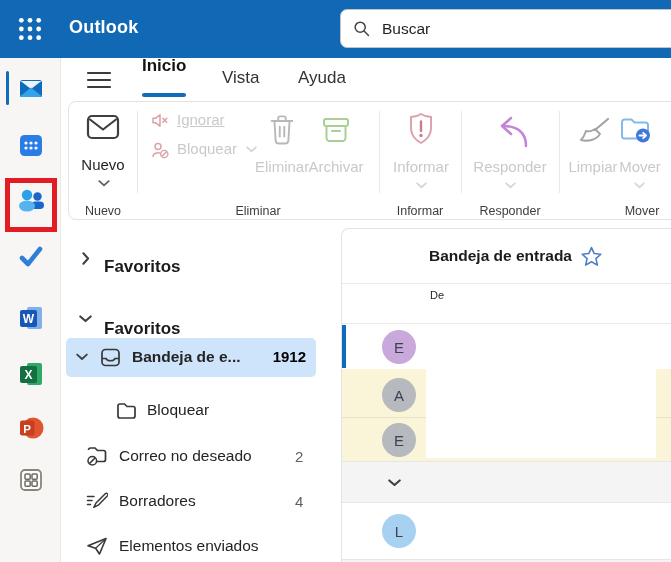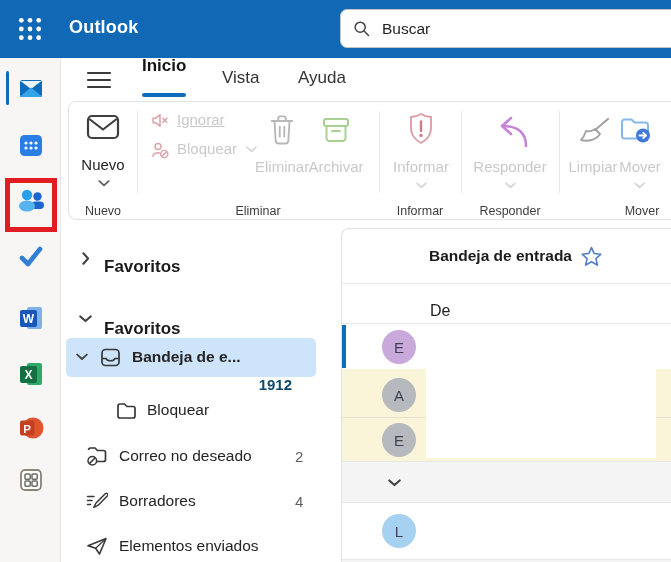--- a/index.html
+++ b/index.html
@@ -32,21 +32,21 @@
   .rb-label.disabled{color:#c9c9c9;}
   .group-label{font-size:12.5px;color:#3d3d3d;white-space:nowrap;position:absolute;top:102px;}
   .chev{stroke:#616161;fill:none;stroke-width:1.6;stroke-linecap:round;stroke-linejoin:round;}
   .chev.dis{stroke:#d6d6d6;}
   .chev.dark{stroke:#424242;}
   
   .section-label{font-size:17px;font-weight:600;color:#1b1b1b;margin-top:8px;}
   .folder-label{font-size:15.5px;color:#242424;white-space:nowrap;}
   .folder-count{font-size:15px;color:#5f5f5f;}
   .sel-pill{left:66px;top:338px;width:250px;height:39px;background:#cde4fa;border-radius:5px;}
-  .pill-count{position:absolute;right:24px;top:10px;font-size:15px;font-weight:700;color:#0c4a6e;margin-top:28px;}
+  .pill-count{position:absolute;right:10px;top:10px;font-size:15px;font-weight:700;color:#000000;}
   
   .list-card{left:341px;top:228px;width:332px;height:336px;background:#fff;border-left:1px solid #e3e3e3;
              border-top:1px solid #e3e3e3;border-top-left-radius:8px;box-sizing:border-box;}
   .list-title{font-size:15.5px;font-weight:700;color:#1b1b1b;}
   .hdiv{position:absolute;left:0;width:100%;height:1px;background:#e9e9e9;}
   .avatar{position:absolute;width:34px;height:34px;border-radius:50%;display:flex;align-items:center;
           justify-content:center;font-size:15px;color:#3e4152;}
   .yellow-row{position:absolute;left:0;width:100%;background:#faf5d8;}
   .group-row{position:absolute;left:0;width:100%;background:#f4f4f4;border-top:1px solid #e6e6e6;
              border-bottom:1px solid #e6e6e6;box-sizing:border-box;}
@@ -349,21 +349,21 @@
 
     <div class="abs" style="left:0;top:0;width:100%;height:54px;display:flex;align-items:center;
          justify-content:center;gap:9px;transform:translateX(8px);">
       <span class="list-title">Bandeja de entrada</span>
       <svg width="21" height="21" viewBox="0 0 20 20">
         <polygon points="10,1.5 12.6,7.2 18.9,7.8 14.2,12 15.6,18.2 10,15 4.4,18.2 5.8,12 1.1,7.8 7.4,7.2" fill="none" stroke="#4f7dc9" stroke-width="1.5" stroke-linejoin="round"></polygon>
       </svg>
     </div>
     <div class="hdiv" style="top:54px;"></div>
 
-    <div class="abs" style="left:88px;top:73px;font-size:16px;color:#1f1f1f;text-align:right;">De</div>
+    <div class="abs" style="left:88px;top:60px;font-size:11px;color:#1f1f1f;text-align:right;">De</div>
     <div class="hdiv" style="top:94px;"></div>
 
     <div class="abs" style="left:0;top:95px;width:100%;height:45px;background:#fff;">
       <div class="abs" style="left:0;top:1px;width:4px;height:43px;background:#0f6cbd;"></div>
       <div class="avatar" style="left: 40px; top: 6px; background: rgb(201, 168, 220);">E</div>
     </div>
 
     <div class="yellow-row" style="top:140px;height:48px;">
       <div class="avatar" style="left: 40px; top: 9px; background: rgb(182, 185, 189);">A</div>
     </div>

